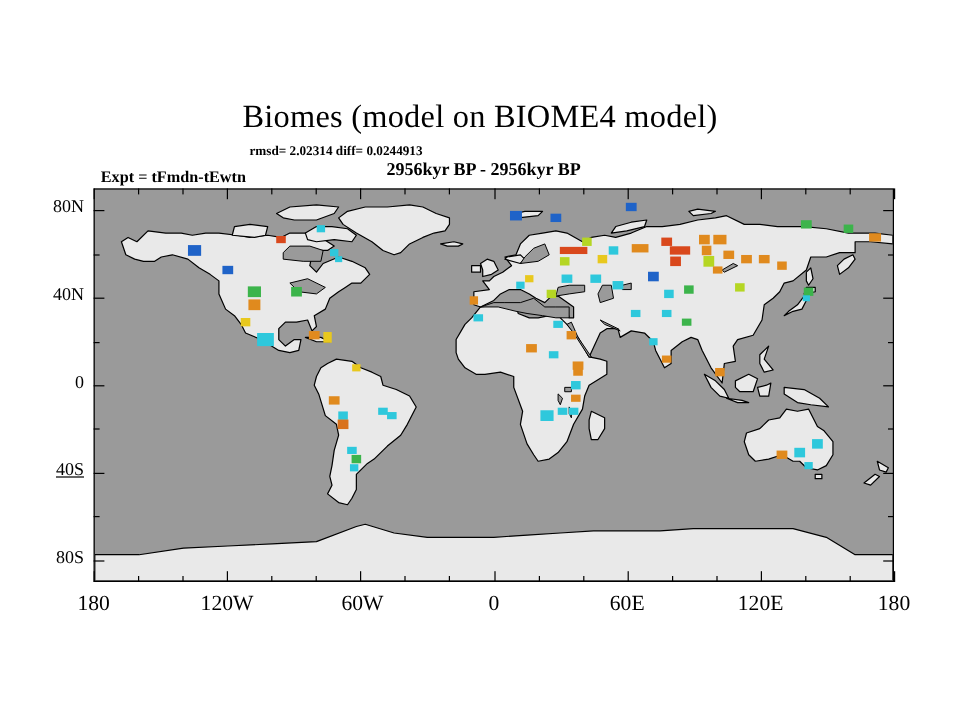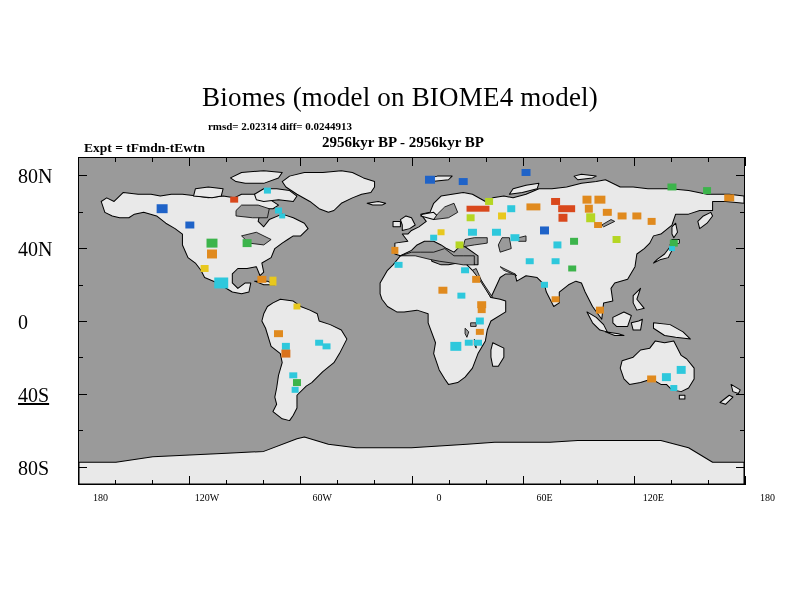--- a/index.html
+++ b/index.html
@@ -11,22 +11,22 @@
   #rmsd{position:absolute;left:0;top:120px;width:560px;text-align:center;
         font-size:11px;font-weight:bold;}
   #expt{position:absolute;left:84px;top:140px;font-size:13.5px;font-weight:bold;}
   #period{position:absolute;left:322px;top:134px;font-size:15px;font-weight:bold;}
 
   #plot{position:absolute;left:78px;top:157px;width:667px;height:328px;
         border:1.5px solid #000;background:#9a9a9a;box-sizing:border-box;}
   #mapsvg{position:absolute;left:0;top:0;width:100%;height:100%;display:block;}
 
   .tick{position:absolute;background:#000;}
-  .xlab{position:absolute;top:492px;font-size:10px;text-align:right;width:60px;}
-  .ylab{position:absolute;font-size:20px;text-align:left;width:52px;}
+  .xlab{position:absolute;top:492px;font-size:18px;text-align:center;width:60px;}
+  .ylab{position:absolute;font-size:15px;text-align:right;width:52px;}
 </style>
 </head>
 <body>
 
 <div id="title">Biomes (model on BIOME4 model)</div>
 <div id="rmsd">rmsd= 2.02314 diff= 0.0244913</div>
 <div id="expt">Expt = tFmdn-tEwtn</div>
 <div id="period">2956kyr BP - 2956kyr BP</div>
 
 <div id="plot">

